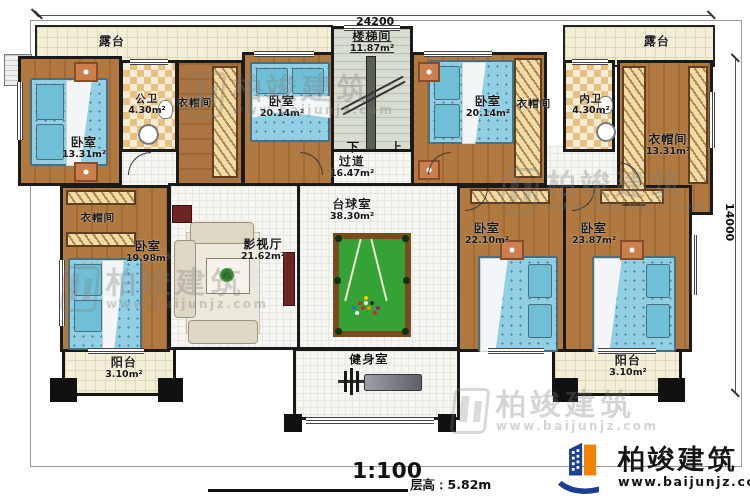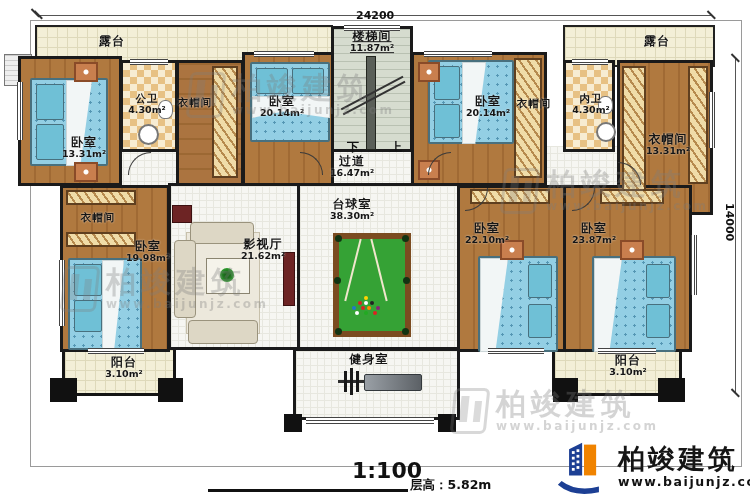--- a/index.html
+++ b/index.html
@@ -85,21 +85,21 @@
 <body>
 
 <div class="canvas">
 
   <div class="sitebound abs" style="left:30px;top:20px;width:712px;height:447px;"></div>
   <div class="dimtick" style="left:30px;top:12px;"></div>
 
   <div class="dimline abs" style="left:38px;top:15px;width:674px;height:1px;"></div>
   <div class="dimtick" style="left:33px;top:14px;"></div>
   <div class="dimtick" style="left:706px;top:14px;"></div>
-  <div class="dimtext" style="left:356px;top:9px;">24200</div>
+  <div class="dimtext" style="left:356px;top:15px;">24200</div>
 
   <div class="dimline abs" style="left:735px;top:58px;width:1px;height:335px;"></div>
   <div class="dimtick" style="left:730px;top:57px;"></div>
   <div class="dimtick" style="left:730px;top:392px;"></div>
   <div class="dimtext" style="left:723px;top:203px;writing-mode:vertical-rl;">14000</div>
 
   <div class="abs terr wall2" style="left:35px;top:25px;width:298px;height:42px;z-index:8;"></div>
   <div class="abs terr wall2" style="left:563px;top:25px;width:152px;height:42px;z-index:8;"></div>
 
   <div class="abs grid" style="left:88px;top:146px;width:532px;height:44px;z-index:9;"></div>

